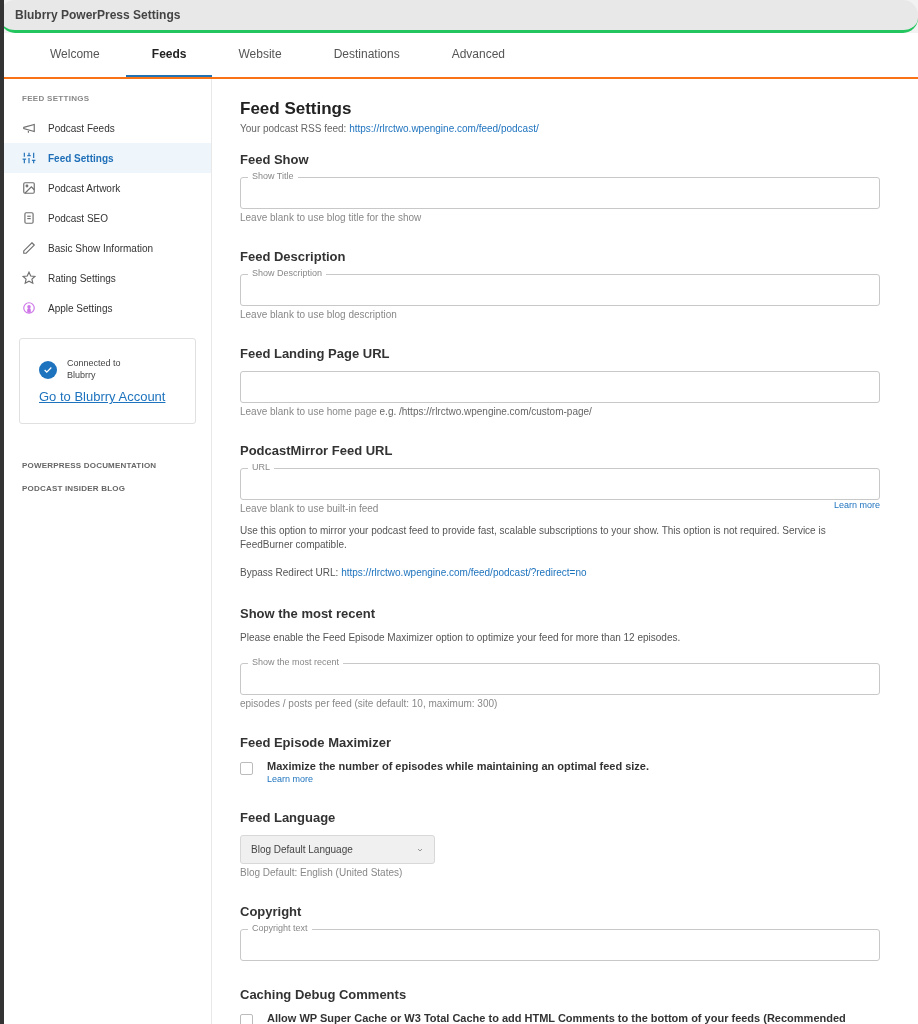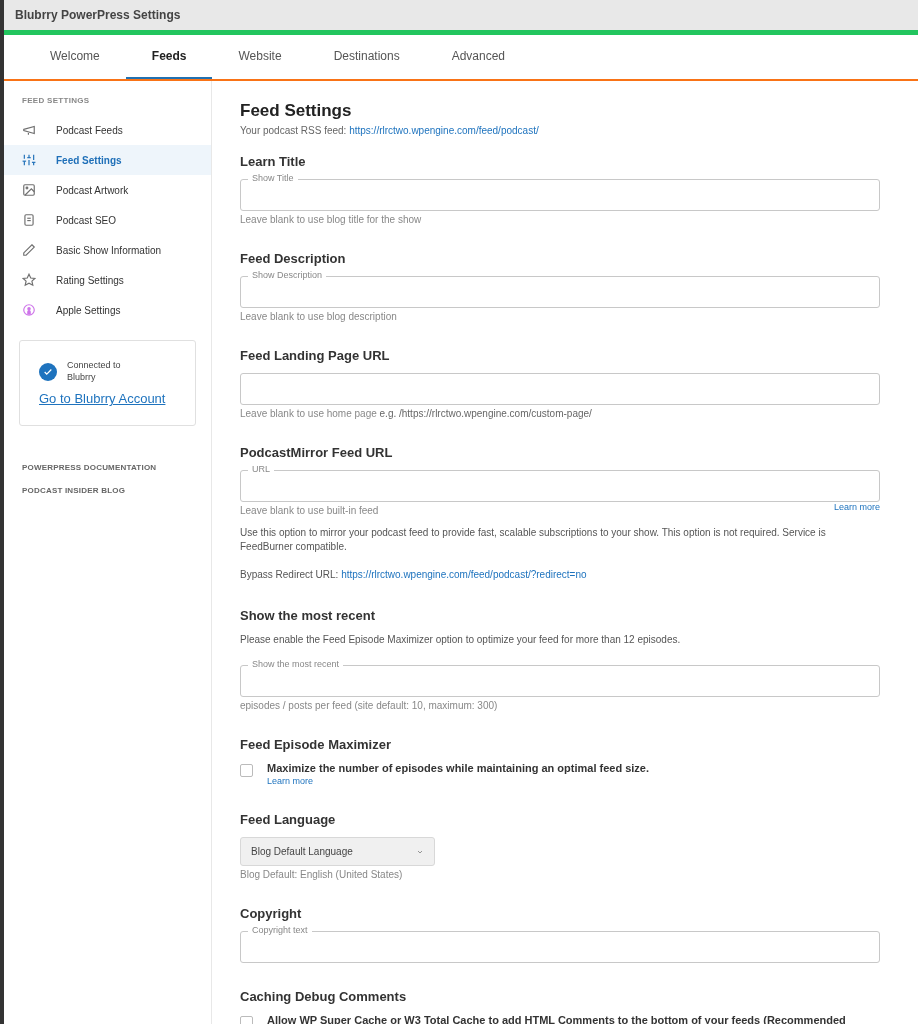--- a/index.html
+++ b/index.html
@@ -1,27 +1,27 @@
 <!DOCTYPE html>
 <html><head>
 <meta charset="utf-8">
 <style>
 * { box-sizing: border-box; margin: 0; padding: 0; }
 body { font-family: -apple-system, BlinkMacSystemFont, "Segoe UI", Arial, sans-serif; background: #f2f2f2; color: #333; font-size: 13px; width: 918px; }
-.header-bar { background: #e8e8e8; padding: 8px 15px; border-bottom: 5px solid #22c55e; }
+.header-bar { background: #e8e8e8; padding: 8px 15px; border-bottom: 3px solid #22c55e; border-radius: 15px; }
 .header-bar h1 { font-size: 12px; font-weight: bold; color: #444; }
 .left-bar { width: 4px; height: 1024px; background: #333; position: absolute; left: 0; top: 0; }
 .main-panel { background: #fff; margin: 0 0 0 4px; }
 .tabs { display: flex; border-bottom: 2px solid #f97316; padding-left: 20px; }
 .tab { padding: 14px 26px; font-size: 12px; color: #555; cursor: pointer; border-bottom: 2px solid transparent; }
 .tab.active { font-weight: bold; border-bottom: 2px solid #2271b1; color: #222; }
 .content-row { display: flex; }
 .sidebar { width: 208px; border-right: 1px solid #e8e8e8; padding: 15px 0; }
 .sidebar-label { font-size: 8px; color: #888; text-transform: uppercase; font-weight: bold; padding: 0 18px 10px; letter-spacing: 0.3px; }
-.side-item { display: flex; align-items: center; padding: 8px 18px; font-size: 10px; color: #333; cursor: pointer; gap: 20px; }
+.side-item { display: flex; align-items: center; padding: 8px 18px; font-size: 10px; color: #333; cursor: pointer; gap: 12px; }
 .side-item.active { background: #eef5fb; color: #1e6fb8; font-weight: bold; }
 .side-item .ico { width: 14px; height: 14px; flex-shrink: 0; opacity: 0.7; }
 .side-item.active .ico { opacity: 1; }
 .side-box { border: 1px solid #e0e0e0; margin: 15px 15px; padding: 19px; border-radius: 3px; }
 .side-box-top { display: flex; align-items: center; gap: 10px; margin-bottom: 8px; }
 .check-circle { width: 18px; height: 18px; background: #1e73be; border-radius: 50%; display: flex; align-items: center; justify-content: center; }
 .check-circle svg { width: 10px; height: 10px; fill: #fff; }
 .side-box-text { font-size: 9px; color: #444; line-height: 1.3; }
 .side-box-link { font-size: 13px; color: #1e73be; text-decoration: underline; cursor: pointer; }
 .doc-link { font-size: 8px; color: #666; text-transform: uppercase; font-weight: bold; padding: 4px 18px; letter-spacing: 0.2px; cursor: pointer; }
@@ -147,21 +147,21 @@
       <div class="doc-link">PODCAST INSIDER BLOG</div>
     </div>
 
     <div class="main">
       <div class="page-title">Feed Settings</div>
       <div class="subtitle">
         <span>Your podcast RSS feed: </span><a>https://rlrctwo.wpengine.com/feed/podcast/</a>
       </div>
 
       <div class="section">
-        <div class="section-title">Learn Title</div>
+        <div class="section-title">Feed Show</div>
         <div class="field-wrap">
           <div class="field-label">Show Title</div>
           <input class="field-input" style="">
         </div>
         <div class="help-text">Leave blank to use blog title for the show</div>
       </div>
 
       <div class="section">
         <div class="section-title">Feed Description</div>
         <div class="field-wrap">

